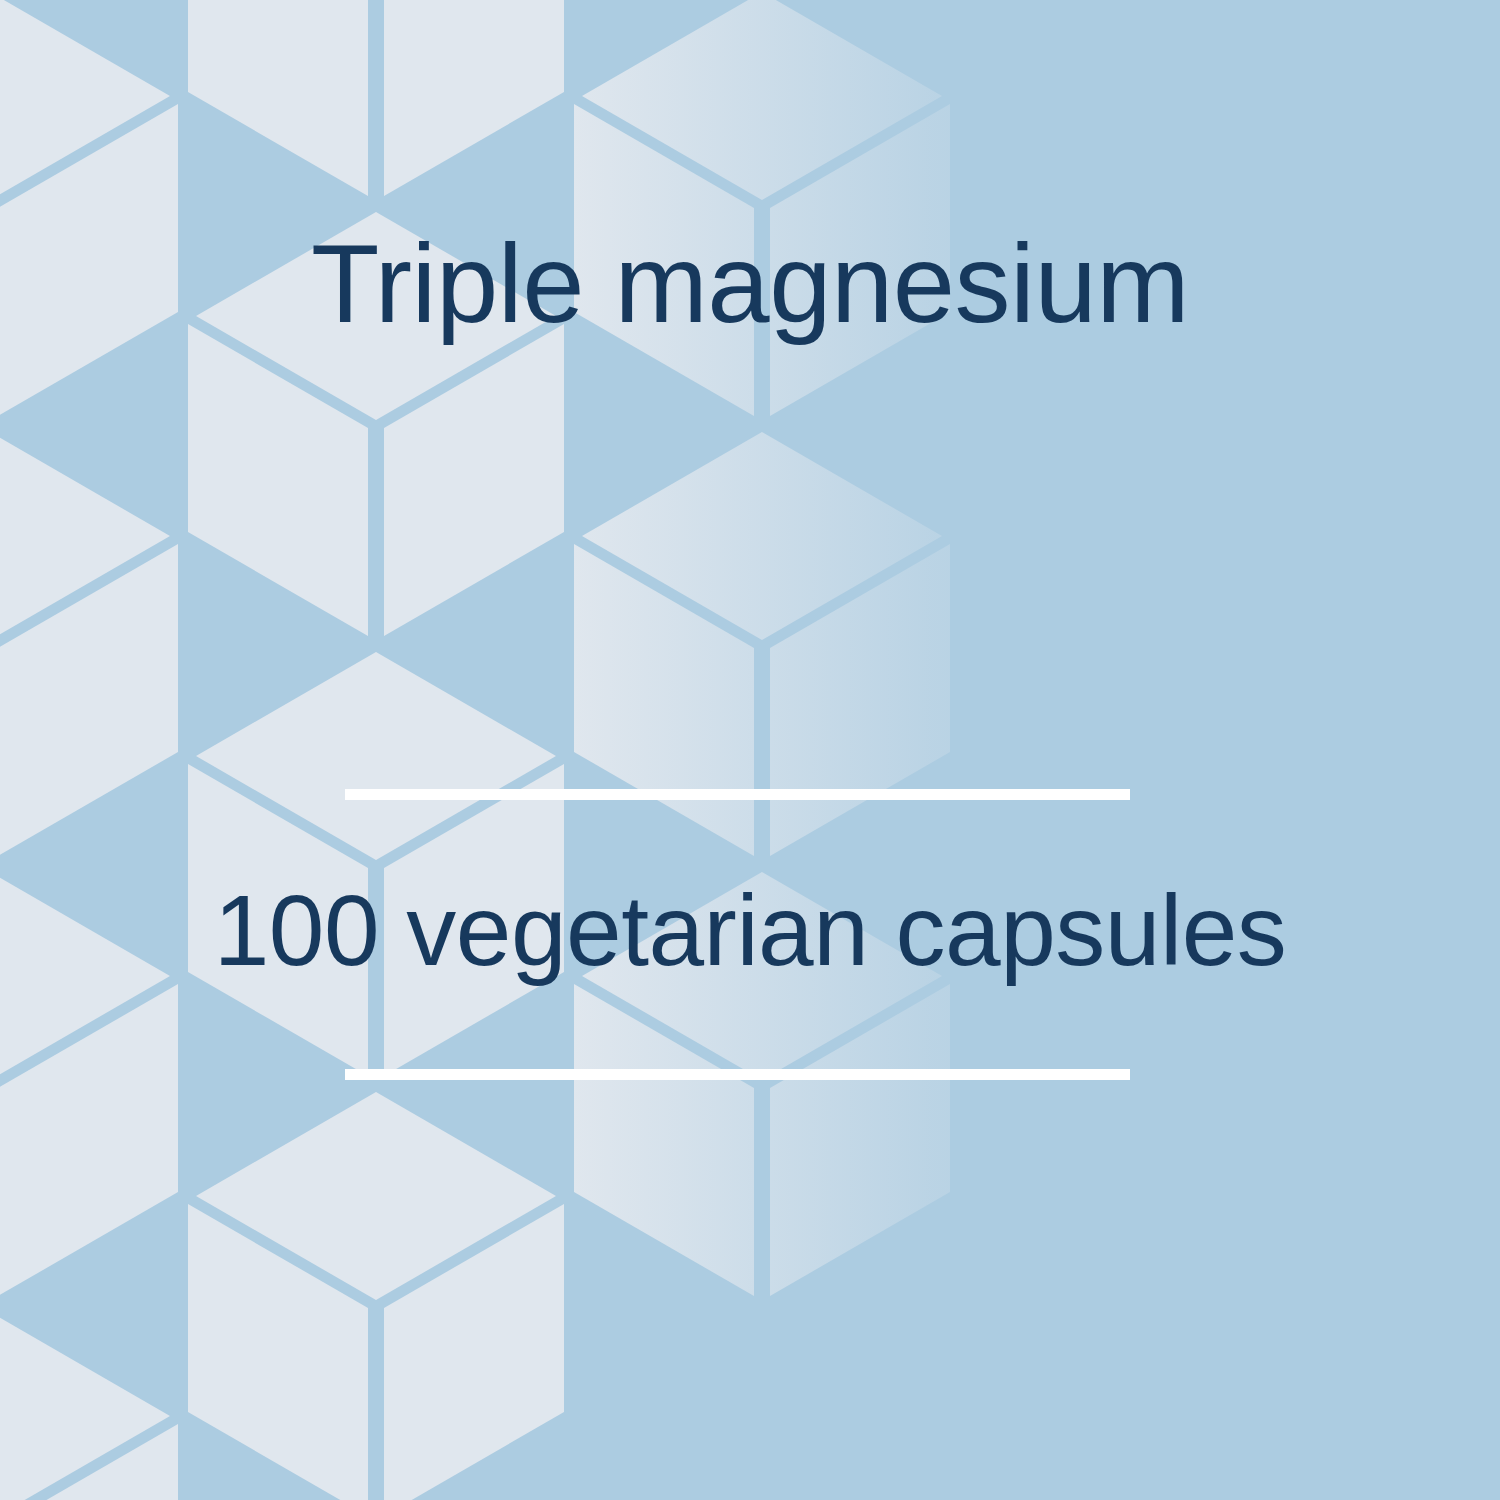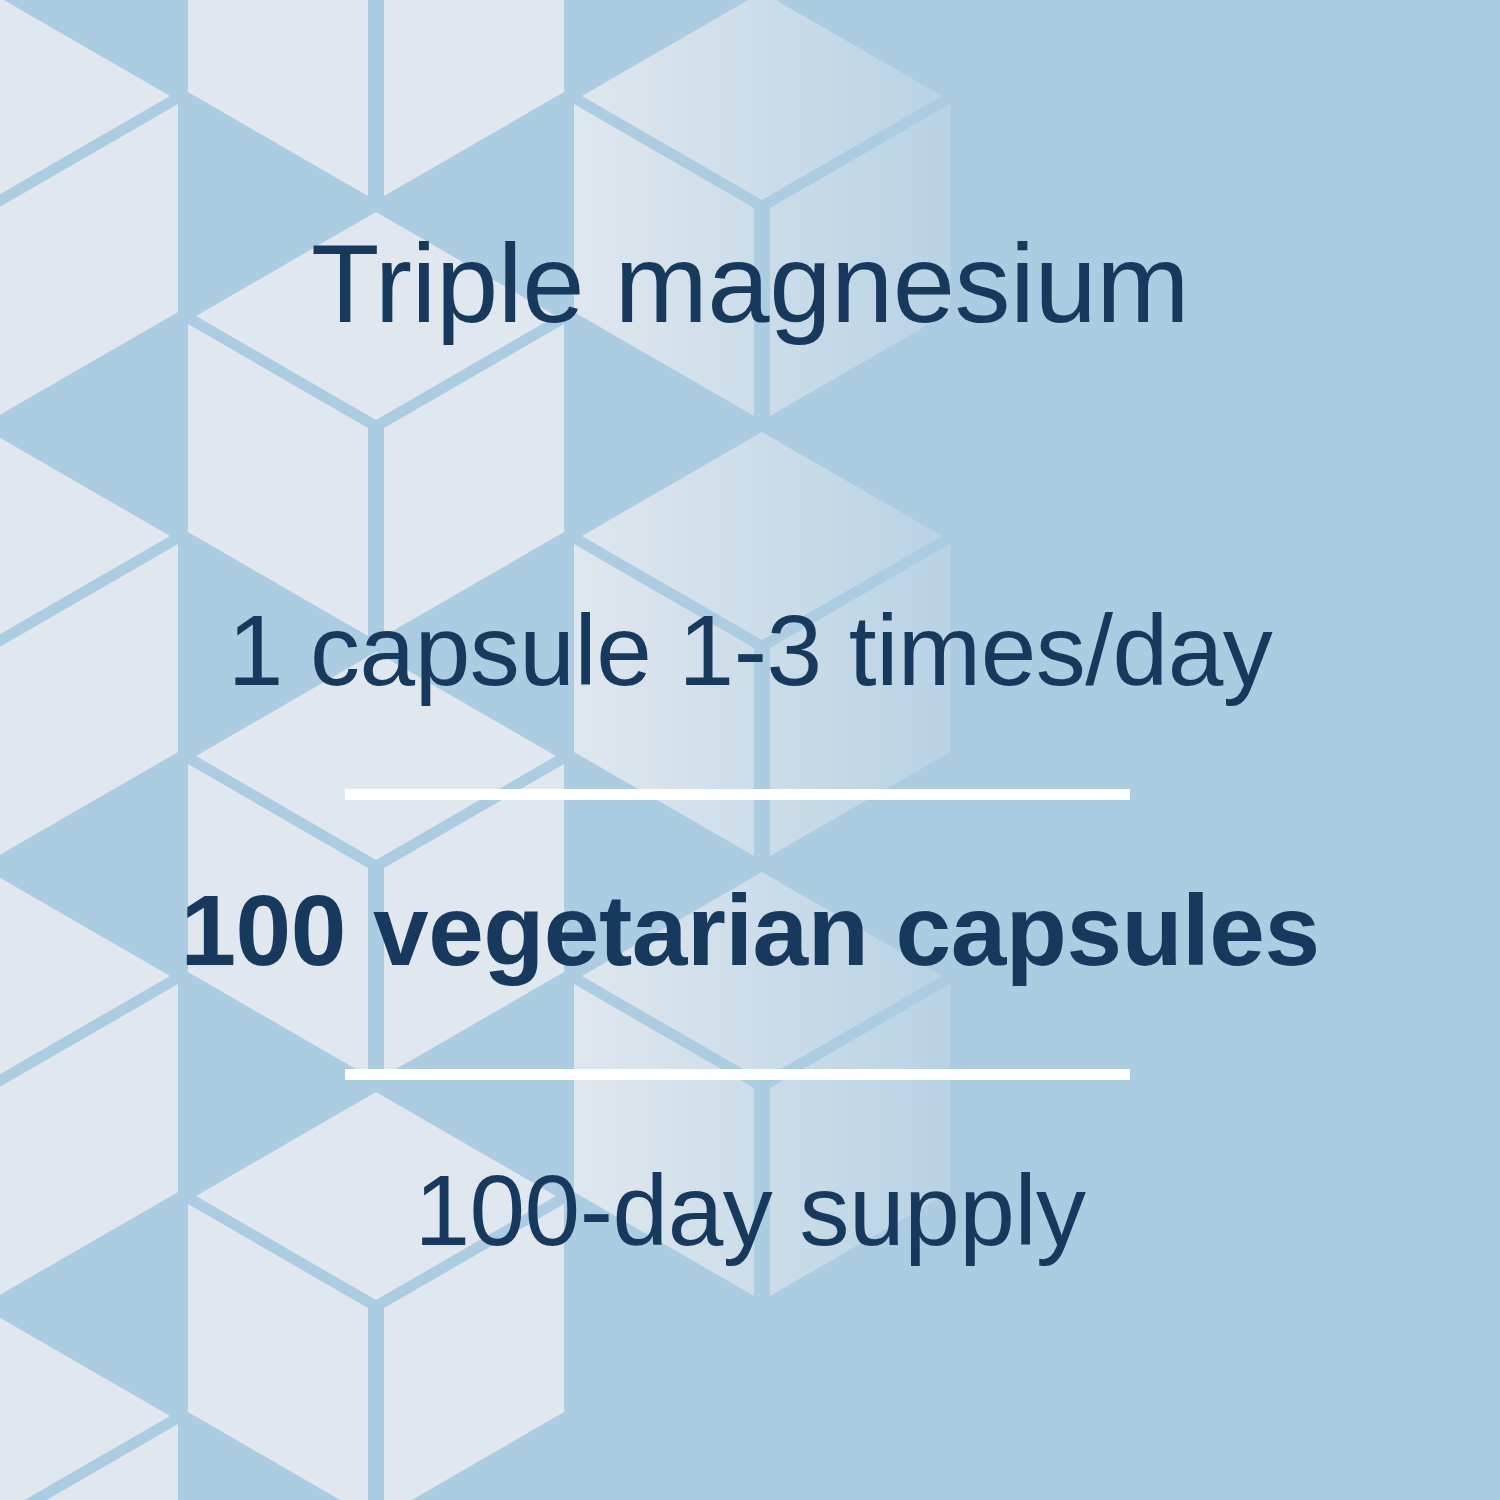--- a/index.html
+++ b/index.html
@@ -60,21 +60,21 @@
   .feature-1 {
     font-size: 100px;
     font-weight: 400;
     position: absolute;
     left: 0;
     right: 0;
     top: 600px;
   }
   .feature-2 {
     font-size: 100px;
-    font-weight: 700;
+    font-weight: 400;
     position: absolute;
     left: 0;
     right: 0;
     top: 880px;
     text-align: center;
   }
   .feature-3 {
     font-size: 100px;
     font-weight: 400;
     position: absolute;
@@ -162,24 +162,22 @@
         <stop offset="1.00" stop-color="#acccE1" stop-opacity="1"></stop>
       </linearGradient>
     </defs>
   </svg>
 
   <div id="content">
 
     <div class="line headline-1">Triple magnesium</div>
 
 
-    <div class="line feature-1">1 capsule 1-3 times/day</div>
 
     <div class="divider" id="divider-1"></div>
 
     <div class="line feature-2">100 vegetarian capsules</div>
 
     <div class="divider" id="divider-2"></div>
 
-    <div class="line feature-3">100-day supply</div>
 
   </div>
 </div>
 
 </body></html>

